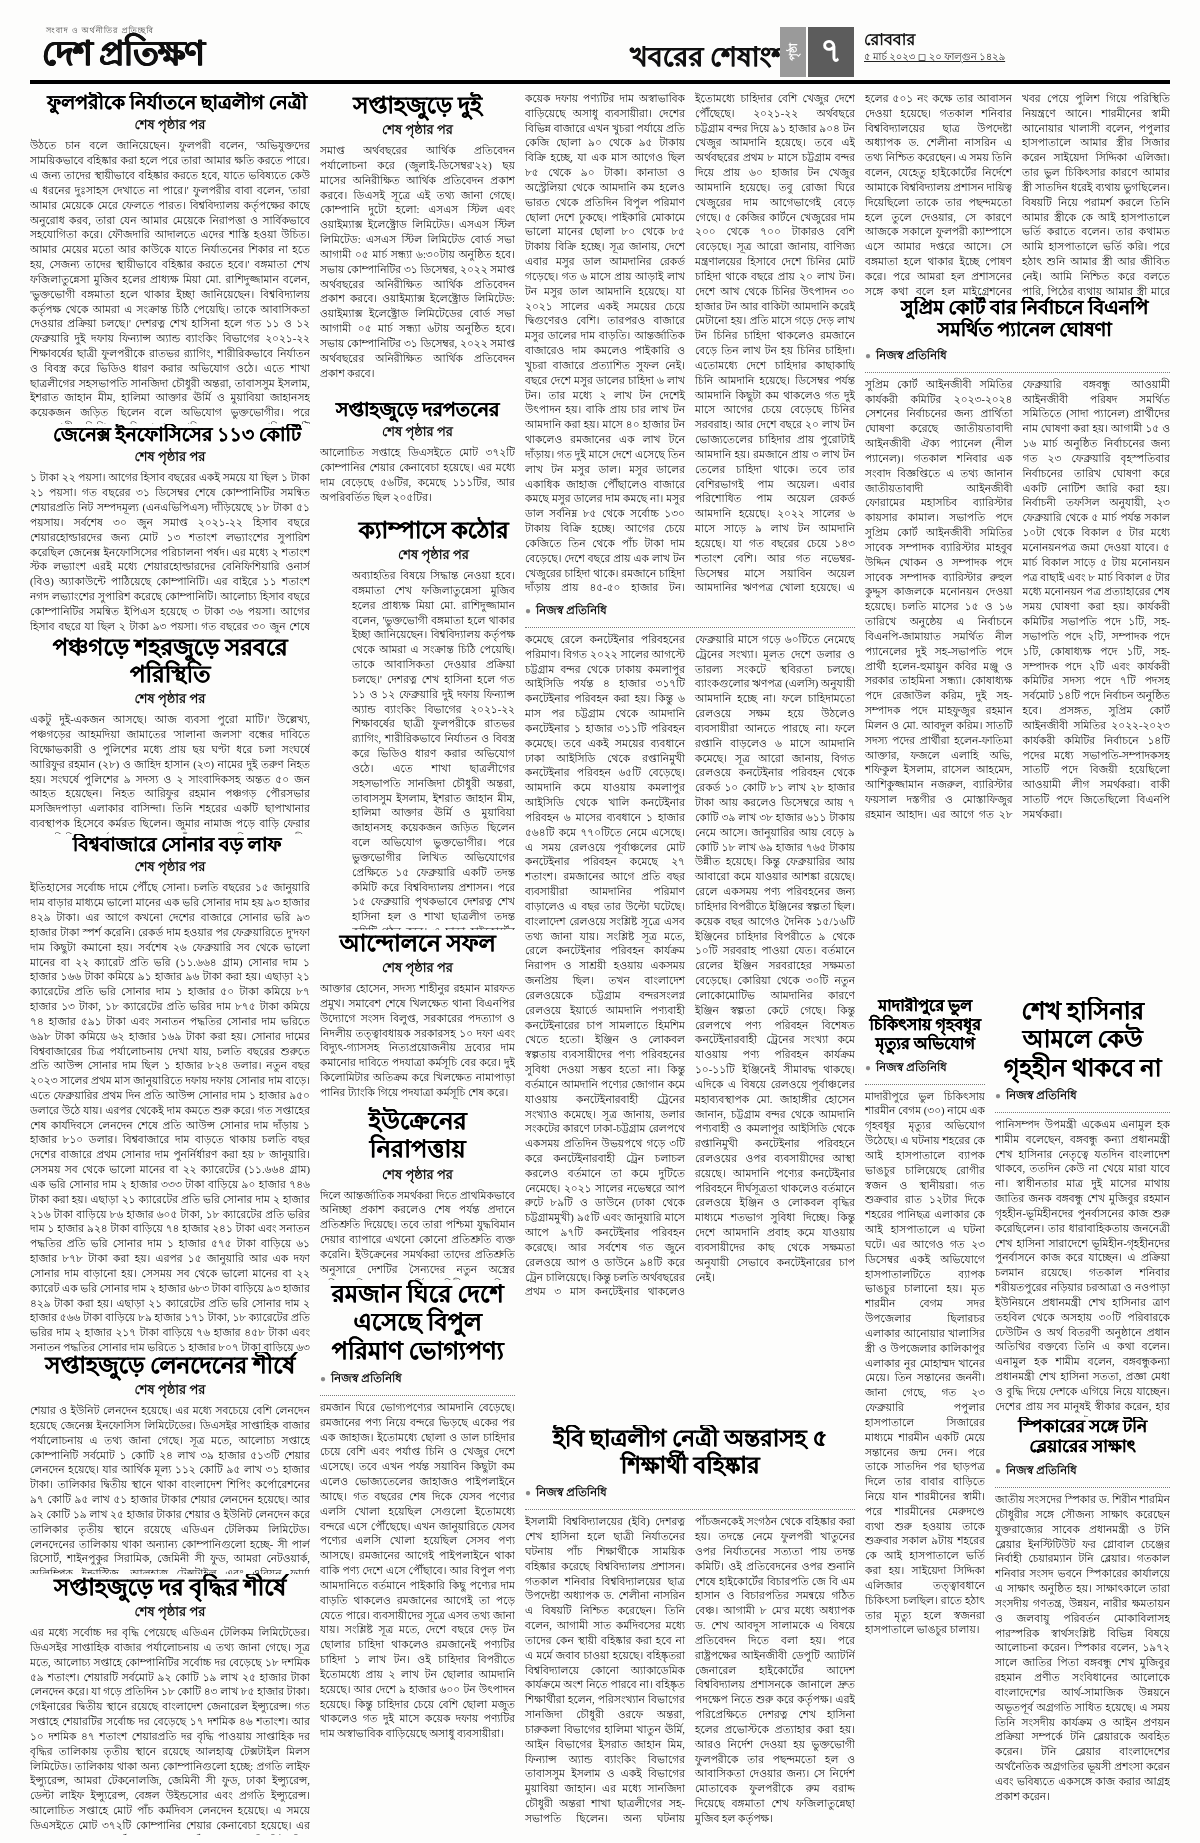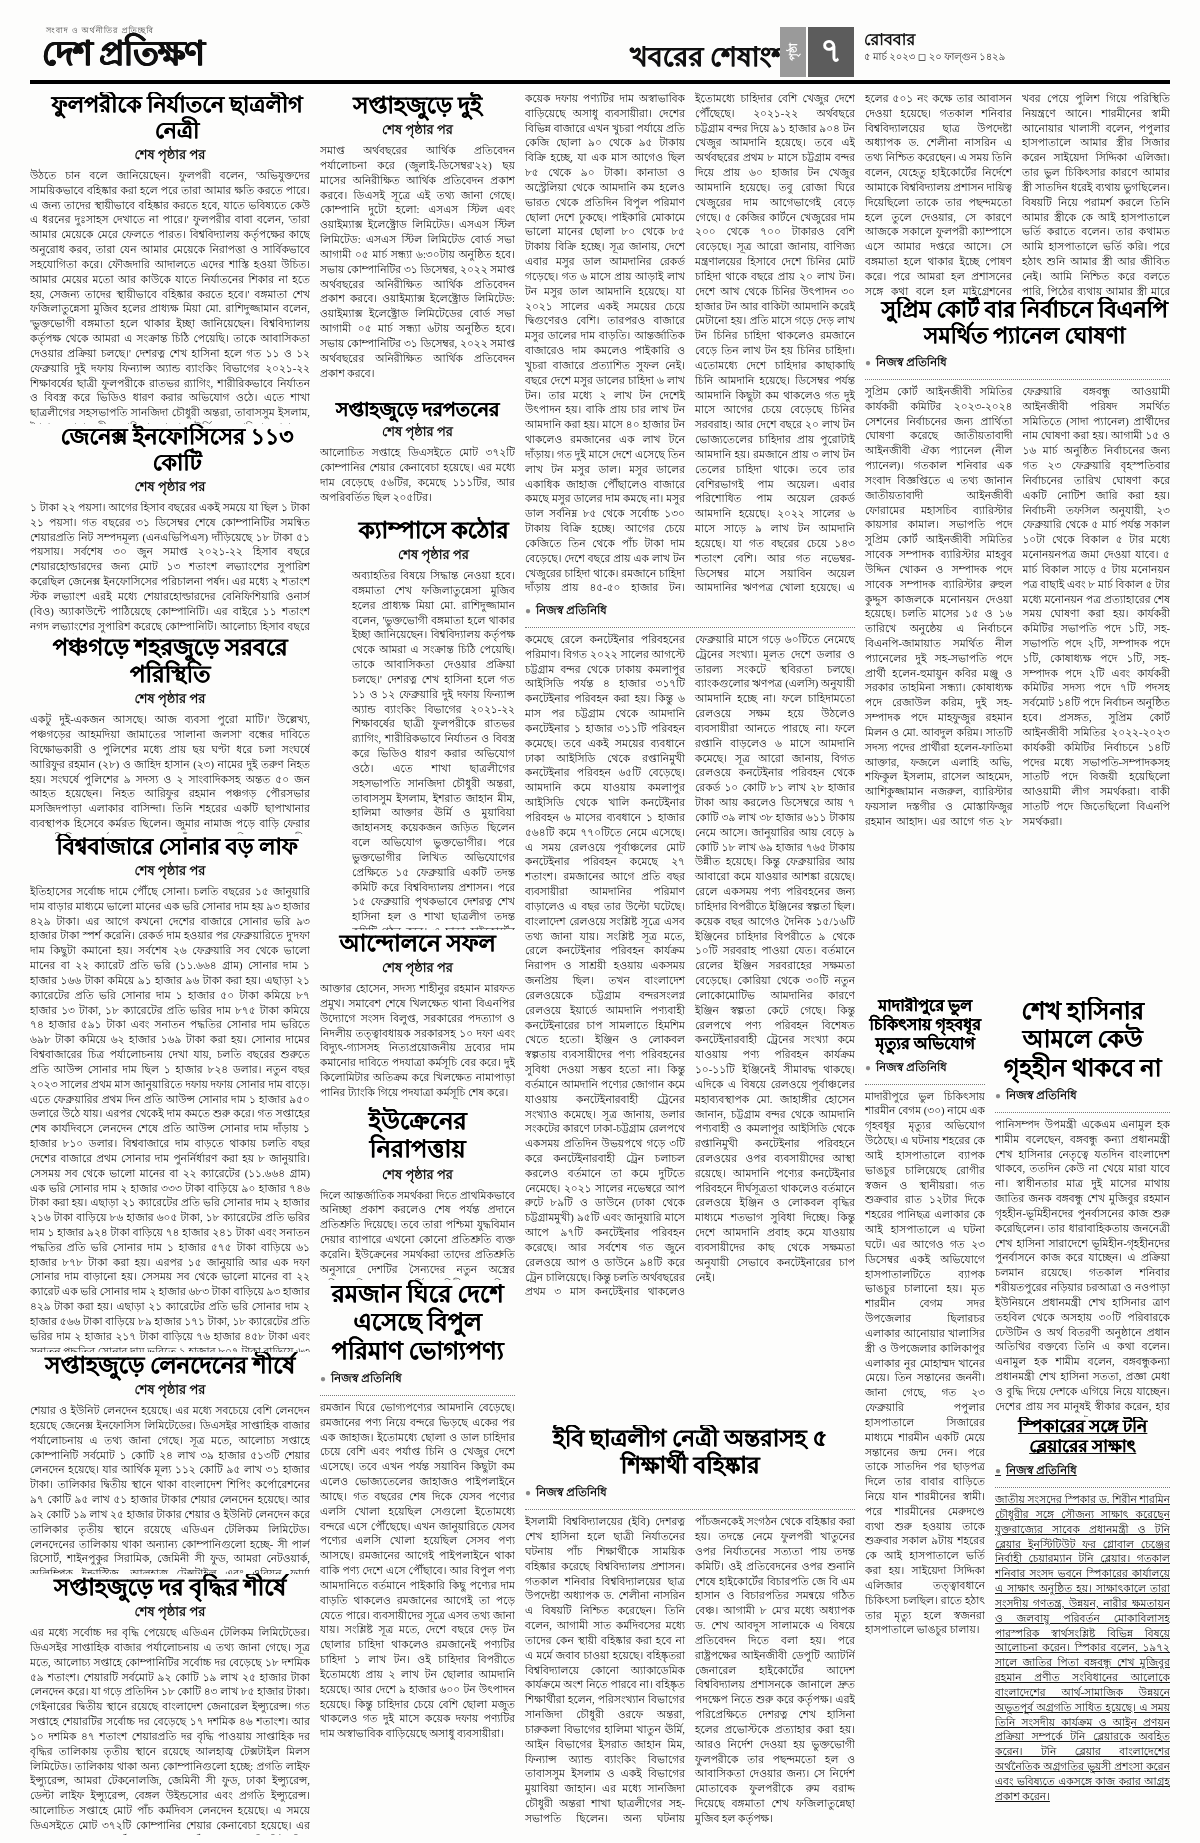--- a/index.html
+++ b/index.html
@@ -15,29 +15,29 @@
   #section-title{position:absolute;right:383px;top:36px;font-size:27px;font-weight:900;
                  text-shadow:0.5px 0 #000;}
   #pagebox{position:absolute;right:364px;top:27px;width:26px;height:50px;background:#9a9a9a;
            color:#fff;display:flex;align-items:center;justify-content:center;}
   #pagebox span{writing-mode:vertical-rl;transform:rotate(180deg);font-size:11px;font-weight:bold;}
   #pagenumbox{position:absolute;right:316px;top:27px;width:46px;height:50px;background:#5c5c5c;
               color:#fff;display:flex;align-items:center;justify-content:center;
               font-size:34px;font-weight:bold;}
   #datebox{position:absolute;right:130px;top:30px;width:176px;}
   #day{font-size:16px;font-weight:bold;line-height:1.2;}
-  #dateline{font-size:10px;color:#222;}
+  #dateline{font-size:10px;color:#222;text-decoration:underline;}
   #header-rule{position:absolute;left:0;bottom:0;width:100%;height:4px;background:#000;}
   
   #content{position:absolute;left:30px;top:92px;width:1140px;height:1745px;display:flex;gap:10px;}
   .colgroup{display:flex;flex-direction:column;}
   .article{overflow:hidden;}
   .headline{font-weight:900;text-align:center;line-height:1.18;color:#000;
             text-shadow:0.4px 0 #000;}
-  .h25{font-size:22px;margin-left:14px;} .h23{font-size:23px;} .h21{font-size:24px;} .h19{font-size:19px;}
+  .h25{font-size:19px;margin-left:14px;} .h23{font-size:23px;} .h21{font-size:24px;} .h19{font-size:19px;}
   .h17{font-size:17px;} .h16{font-size:16px;}
   .kicker{text-align:center;font-weight:bold;font-size:13px;margin:1px 0 3px;}
   .byline{font-size:11.5px;font-weight:bold;padding:5px 0 6px;margin-bottom:5px;
           border-bottom:1px dotted #777;}
   .byline .dot{color:#8a8a8a;font-size:10px;margin-right:5px;}
   .body{font-size:10.6px;line-height:1.40;text-align:justify;color:#141414;
         word-break:break-word;}
   .cols2{column-count:2;column-gap:10px;}
 </style>
 </head>
@@ -162,21 +162,21 @@
           <div class="headline h16">মাদারীপুরে ভুল চিকিৎসায় গৃহবধূর মৃত্যুর অভিযোগ</div>
           <div class="byline"><span class="dot">●</span><span>নিজস্ব প্রতিনিধি</span></div>
           <div class="body" style="height:690px;overflow:hidden;">মাদারীপুরে ভুল চিকিৎসায় শারমীন বেগম (৩০) নামে এক গৃহবধূর মৃত্যুর অভিযোগ উঠেছে। এ ঘটনায় শহরের কে আই হাসপাতালে ব্যাপক ভাঙচুর চালিয়েছে রোগীর স্বজন ও স্থানীয়রা। গত শুক্রবার রাত ১২টার দিকে শহরের পানিছত্র এলাকার কে আই হাসপাতালে এ ঘটনা ঘটে। এর আগেও গত ২৩ ডিসেম্বর একই অভিযোগে হাসপাতালটিতে ব্যাপক ভাঙচুর চালানো হয়। মৃত শারমীন বেগম সদর উপজেলার ছিলারচর এলাকার আনোয়ার খালাসির স্ত্রী ও উপজেলার কালিকাপুর এলাকার নুর মোহাম্মদ খানের মেয়ে। তিন সন্তানের জননী। জানা গেছে, গত ২৩ ফেব্রুয়ারি পপুলার হাসপাতালে সিজারের মাধ্যমে শারমীন একটি মেয়ে সন্তানের জন্ম দেন। পরে তাকে সাতদিন পর ছাড়পত্র দিলে তার বাবার বাড়িতে নিয়ে যান শারমীনের স্বামী। পরে শারমীনের মেরুদণ্ডে ব্যথা শুরু হওয়ায় তাকে শুক্রবার সকাল ৯টায় শহরের কে আই হাসপাতালে ভর্তি করা হয়। সাইয়েদা সিদ্দিকা এলিজার তত্ত্বাবধানে চিকিৎসা চলছিল। রাতে হঠাৎ তার মৃত্যু হলে স্বজনরা হাসপাতালে ভাঙচুর চালায়।</div>
         </div>
         <div style="width:175px;display:flex;flex-direction:column;">
           <div class="article" style="height:420px;">
             <div class="headline h21">শেখ হাসিনার আমলে কেউ গৃহহীন থাকবে না</div>
             <div class="byline"><span class="dot">●</span><span>নিজস্ব প্রতিনিধি</span></div>
             <div class="body" style="height:330px;overflow:hidden;">পানিসম্পদ উপমন্ত্রী একেএম এনামুল হক শামীম বলেছেন, বঙ্গবন্ধু কন্যা প্রধানমন্ত্রী শেখ হাসিনার নেতৃত্বে যতদিন বাংলাদেশ থাকবে, ততদিন কেউ না খেয়ে মারা যাবে না। স্বাধীনতার মাত্র দুই মাসের মাথায় জাতির জনক বঙ্গবন্ধু শেখ মুজিবুর রহমান গৃহহীন-ভূমিহীনদের পুনর্বাসনের কাজ শুরু করেছিলেন। তার ধারাবাহিকতায় জননেত্রী শেখ হাসিনা সারাদেশে ভূমিহীন-গৃহহীনদের পুনর্বাসনে কাজ করে যাচ্ছেন। এ প্রক্রিয়া চলমান রয়েছে। গতকাল শনিবার শরীয়তপুরের নড়িয়ার চরআত্রা ও নওপাড়া ইউনিয়নে প্রধানমন্ত্রী শেখ হাসিনার ত্রাণ তহবিল থেকে অসহায় ৩০টি পরিবারকে ঢেউটিন ও অর্থ বিতরণী অনুষ্ঠানে প্রধান অতিথির বক্তব্যে তিনি এ কথা বলেন। এনামুল হক শামীম বলেন, বঙ্গবন্ধুকন্যা প্রধানমন্ত্রী শেখ হাসিনা সততা, প্রজ্ঞা মেধা ও বুদ্ধি দিয়ে দেশকে এগিয়ে নিয়ে যাচ্ছেন। দেশের প্রায় সব মানুষই স্বীকার করেন, হার না মানা যোদ্ধার নামই বঙ্গবন্ধু কন্যা শেখ হাসিনা। বিএনপি আবারও পেছনের দরজা দিয়ে ক্ষমতায় আসতে চায় মন্তব্য করে উপমন্ত্রী বলেন, দলটি নির্বাচনে অংশগ্রহণ করতে চায় না।</div>
           </div>
-          <div class="article" style="height:418px;text-decoration:underline;">
+          <div class="article" style="height:418px;">
             <div class="headline h17">স্পিকারের সঙ্গে টনি ব্লেয়ারের সাক্ষাৎ</div>
             <div class="byline"><span class="dot">●</span><span>নিজস্ব প্রতিনিধি</span></div>
             <div class="body" style="height:330px;overflow:hidden;">জাতীয় সংসদের স্পিকার ড. শিরীন শারমিন চৌধুরীর সঙ্গে সৌজন্য সাক্ষাৎ করেছেন যুক্তরাজ্যের সাবেক প্রধানমন্ত্রী ও টনি ব্লেয়ার ইনস্টিটিউট ফর গ্লোবাল চেঞ্জের নির্বাহী চেয়ারম্যান টনি ব্লেয়ার। গতকাল শনিবার সংসদ ভবনে স্পিকারের কার্যালয়ে এ সাক্ষাৎ অনুষ্ঠিত হয়। সাক্ষাৎকালে তারা সংসদীয় গণতন্ত্র, উন্নয়ন, নারীর ক্ষমতায়ন ও জলবায়ু পরিবর্তন মোকাবিলাসহ পারস্পরিক স্বার্থসংশ্লিষ্ট বিভিন্ন বিষয়ে আলোচনা করেন। স্পিকার বলেন, ১৯৭২ সালে জাতির পিতা বঙ্গবন্ধু শেখ মুজিবুর রহমান প্রণীত সংবিধানের আলোকে বাংলাদেশের আর্থ-সামাজিক উন্নয়নে অভূতপূর্ব অগ্রগতি সাধিত হয়েছে। এ সময় তিনি সংসদীয় কার্যক্রম ও আইন প্রণয়ন প্রক্রিয়া সম্পর্কে টনি ব্লেয়ারকে অবহিত করেন। টনি ব্লেয়ার বাংলাদেশের অর্থনৈতিক অগ্রগতির ভূয়সী প্রশংসা করেন এবং ভবিষ্যতে একসঙ্গে কাজ করার আগ্রহ প্রকাশ করেন।</div>
           </div>
         </div>
       </div>
     </div>
 
   </div>
 </div>

